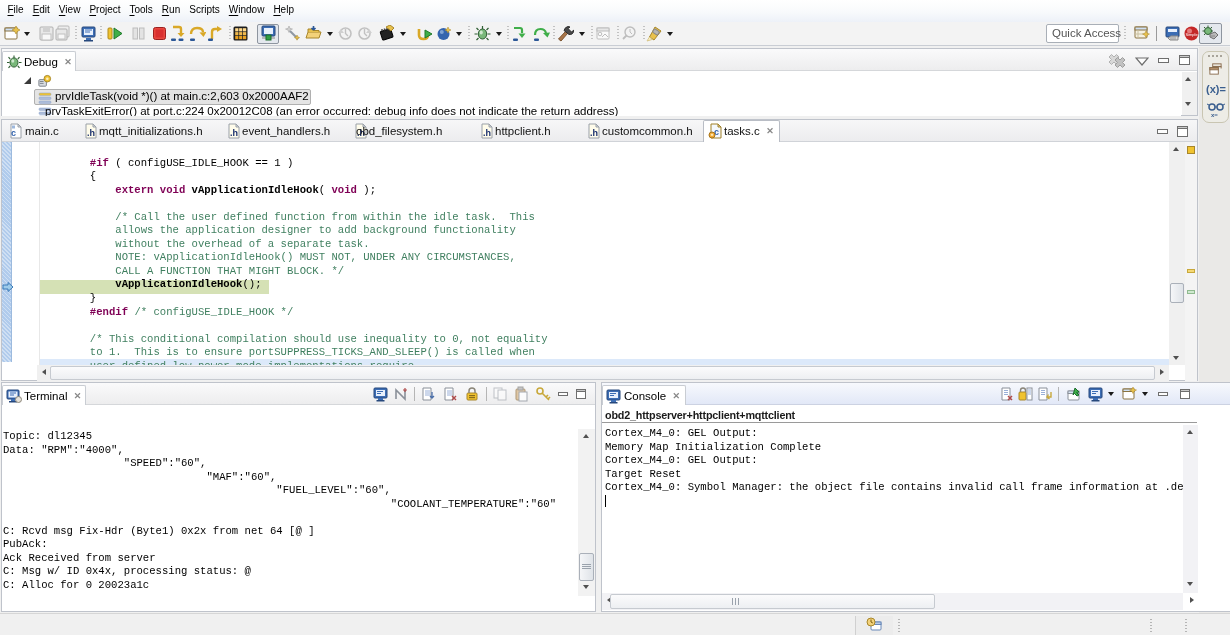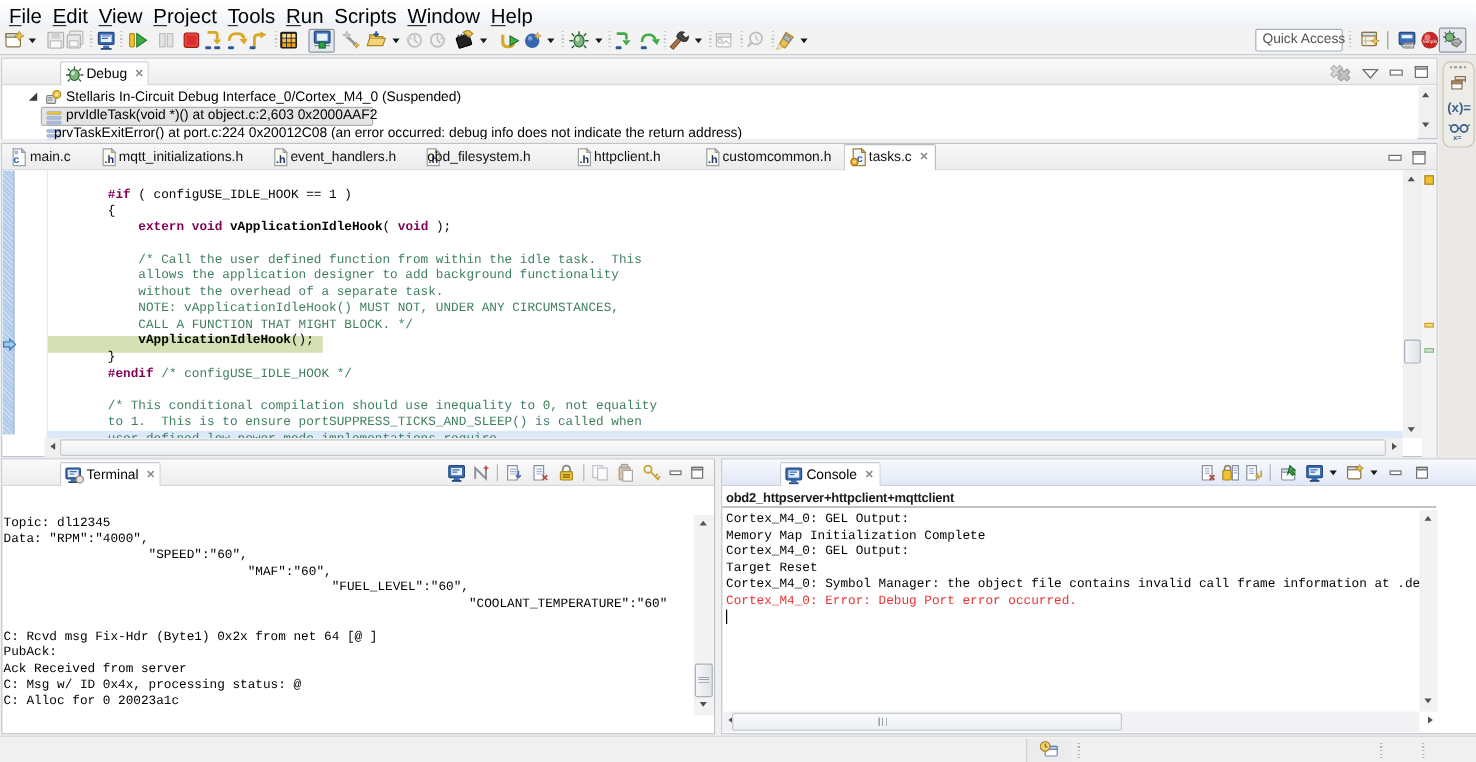--- a/index.html
+++ b/index.html
@@ -5,34 +5,34 @@
 html,body{margin:0;padding:0;width:1230px;height:635px;overflow:hidden;background:#f0f0f0;
   font-family:"Liberation Sans",sans-serif;}
 *{box-sizing:border-box;}
 .abs{position:absolute;}
 .mono{font-family:"Liberation Mono",monospace;font-size:10.6px;line-height:13.55px;white-space:pre;}
 .ui{font-size:12px;color:#000;}
 u{text-decoration-thickness:1px;text-underline-offset:2px;}
 svg{display:block;}
 
 #menubar{left:0;top:0;width:1230px;height:22px;background:linear-gradient(#ffffff,#f8fafc 55%,#edf1f8);}
-#menubar span{display:inline-block;padding:4px 4.5px 0 4.5px;font-size:17px;}
+#menubar span{display:inline-block;padding:4px 4.5px 0 4.5px;font-size:10px;}
 
 #toolbar{left:0;top:22px;width:1230px;height:24px;background:#f3f3f3;border-bottom:1px solid #c9cdd4;}
 .tbi{position:absolute;top:2.5px;width:17px;height:17px;}
 .tsep{position:absolute;top:4px;width:2px;height:15px;
   background-image:repeating-linear-gradient(#c2c2c2 0 1px,transparent 1px 3px);}
 .darr{position:absolute;top:10px;width:0;height:0;border-left:3.5px solid transparent;border-right:3.5px solid transparent;border-top:4px solid #1a1a1a;}
 #qa{left:1046px;top:2px;width:73px;height:19px;background:#fff;border:1px solid #a9afb7;border-radius:2px;
   font-size:11.5px;color:#555;padding:2px 0 0 5px;white-space:nowrap;}
 
 .panel{position:absolute;background:#fff;border:1px solid #bfc3cb;}
 .phead{position:absolute;left:0;top:0;right:0;height:22px;background:linear-gradient(#fafafb,#ededee);border-bottom:1px solid #d5d7da;}
 .ptab{position:absolute;left:0;top:2px;height:20px;background:#fff;border:1px solid #c9cdd3;border-bottom:none;
-  border-radius:2px 2px 0 0;font-size:11.5px;padding:4px 6px 0 21px;white-space:nowrap;z-index:2;margin-left:48px;}
+  border-radius:2px 2px 0 0;font-size:11.5px;padding:4px 6px 0 21px;white-space:nowrap;z-index:2;}
 .pclose{color:#888;font-size:9px;font-weight:bold;position:relative;top:-1px;}
 .ticon{position:absolute;left:3px;top:2px;width:16px;height:16px;}
 
 #debugpanel{left:1px;top:48px;width:1197px;height:68px;}
 #dbgrows{position:absolute;left:0;top:23px;width:1179px;height:44px;overflow:hidden;font-size:11.5px;background:#fff;}
 .drow{position:absolute;height:15px;white-space:nowrap;}
 #dbgsel{position:absolute;left:32px;top:17px;width:277px;height:16px;background:#e4e4e4;border:1px solid #b0b0b0;border-radius:2px;}
 
 #rightcol{left:1202px;top:51px;width:27px;height:72px;background:#edece6;border:1px solid #c9c5b2;border-radius:7px;}
 
@@ -294,27 +294,26 @@
     <div id="dbgsel"></div>
     <svg class="abs" style="left:21px;top:4px;width:9px;height:9px" viewBox="0 0 9 9">
         <path d="M8 1v7H1z" fill="#3a3a3a"></path>
       </svg>
     <svg class="abs" style="left:35px;top:2px;width:15px;height:15px" viewBox="0 0 16 16">
         <rect x="2" y="6" width="8" height="7" rx="1" fill="#d8dce2" stroke="#7a8088"></rect>
         <circle cx="11" cy="5" r="3.5" fill="#f0c330" stroke="#a8862a"></circle>
         <circle cx="11" cy="5" r="1.4" fill="#fdeec0"></circle>
         <path d="M3 8h4M3 10h4" stroke="#7a8088"></path>
       </svg>
-    <div class="drow" style="left:53px;top:3px;">Stellaris In-Circuit Debug Interface_0/Cortex_M4_0 (Suspended)</div>
     <svg class="abs" style="left:36px;top:19px;width:14px;height:14px" viewBox="0 0 14 14">
         <rect x="1" y="2" width="12" height="2.4" rx="1" fill="#f0c330" stroke="#8aa0c8" stroke-width=".5"></rect>
         <rect x="1" y="6" width="12" height="2.4" rx="1" fill="#aebedb" stroke="#8aa0c8" stroke-width=".5"></rect>
         <rect x="1" y="10" width="12" height="2.4" rx="1" fill="#aebedb" stroke="#8aa0c8" stroke-width=".5"></rect>
       </svg>
-    <div class="drow" style="left:53px;top:18px;">prvIdleTask(void *)() at object.c:2,603 0x2000AAF2</div>
+    <div class="drow" style="left:53px;top:18px;">prvIdleTask(void *)() at main.c:2,603 0x2000AAF2</div>
     <svg class="abs" style="left:36px;top:34px;width:14px;height:14px" viewBox="0 0 14 14">
         <rect x="1" y="2" width="12" height="2.4" rx="1" fill="#aebedb" stroke="#8aa0c8" stroke-width=".5"></rect>
         <rect x="1" y="6" width="12" height="2.4" rx="1" fill="#aebedb" stroke="#8aa0c8" stroke-width=".5"></rect>
         <rect x="1" y="10" width="12" height="2.4" rx="1" fill="#aebedb" stroke="#8aa0c8" stroke-width=".5"></rect>
       </svg>
     <div class="drow" style="left:43px;top:33px;">prvTaskExitError() at port.c:224 0x20012C08  (an error occurred: debug info does not indicate the return address)</div>
   </div>
   <div class="sb" style="left:1180px;top:23px;width:15px;height:43px;background:#f0f0f0;"></div>
   <div class="arr up" style="left:1183px;top:28px;"></div>
   <div class="arr dn" style="left:1183px;top:53px;"></div>
@@ -565,21 +564,20 @@
     <div class="abs" style="left:556px;top:9px;width:10px;height:4px;border:1px solid #6e6e6e;background:#fdfdfd"></div>
     <div class="abs" style="left:578px;top:6px;width:10px;height:10px;border:1px solid #6e6e6e;background:#fff"></div>
     <div class="abs" style="left:578px;top:6px;width:10px;height:3px;background:#c9c9c9;border:1px solid #6e6e6e"></div>
   </div>
   <div id="contitle">obd2_httpserver+httpclient+mqttclient</div>
   <div id="context" class="mono">Cortex_M4_0: GEL Output:
 Memory Map Initialization Complete
 Cortex_M4_0: GEL Output:
 Target Reset
 Cortex_M4_0: Symbol Manager: the object file contains invalid call frame information at .deb
-<span class="red">Cortex_M4_0: Error: Debug Port error occurred.</span>
 <span style="display:inline-block;width:1px;height:12px;background:#000;vertical-align:-2px;"></span></div>
   <div class="sb" style="left:581px;top:42px;width:15px;height:168px;background:#f2f2f5;"></div>
   <div class="arr up" style="left:585px;top:47px;"></div>
   <div class="arr dn" style="left:585px;top:199px;"></div>
   <div class="sb" style="left:0px;top:210px;width:581px;height:17px;background:#f2f2f5;"></div>
   <div class="arr lf" style="left:5px;top:214px;"></div>
   <div class="arr rt" style="left:588px;top:214px;"></div>
   <div class="sbthumbh" style="left:8px;top:211px;width:325px;height:15px;"></div>
   <div class="abs" style="left:130px;top:215px;width:7px;height:7px;background-image:repeating-linear-gradient(90deg,#9aa2ac 0 1px,transparent 1px 3px);"></div>
 </div>

